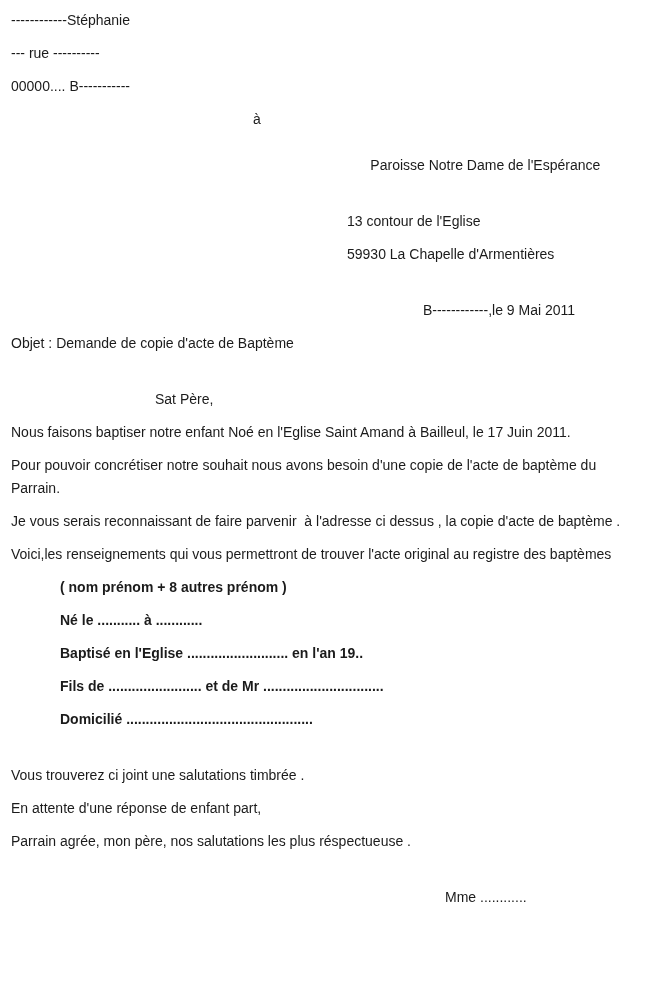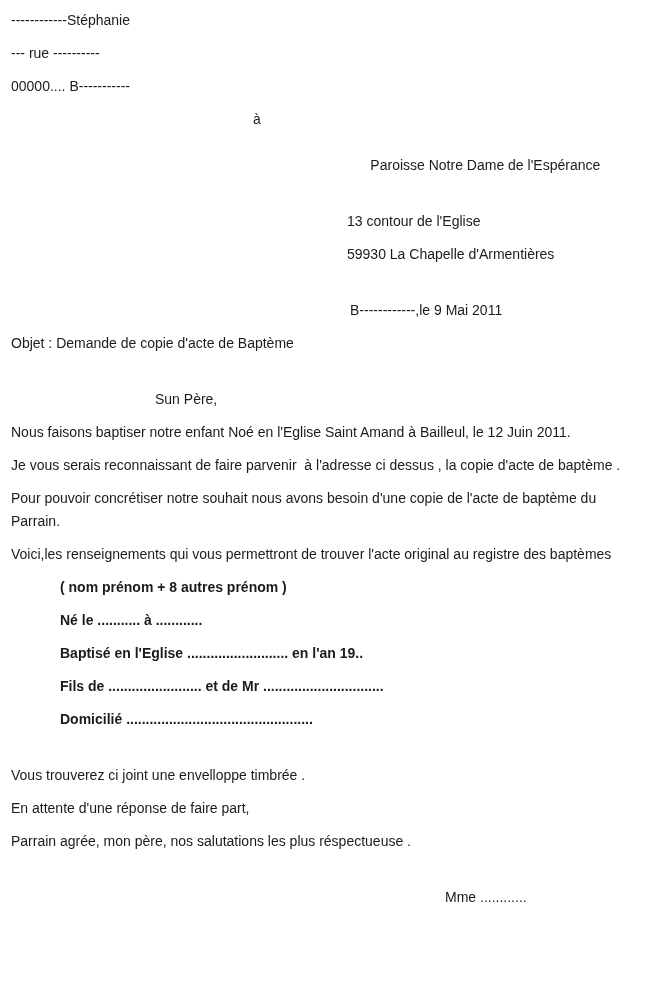--- a/index.html
+++ b/index.html
@@ -30,21 +30,21 @@
   .gap-before { margin-top: 33px; }
   .recipient-line {
     position: relative;
     padding-left: 336px;
   }
   .a-prefix {
     position: absolute;
     left: 242px;
     top: 0;
   }
-  .date-line   { padding-left: 339px; }
+  .date-line   { padding-left: 339px; text-align: center; }
   .salutation  { padding-left: 144px; }
   .detail-line { padding-left: 49px; font-weight: bold; }
   .signature   { padding-left: 434px; }
 </style>
 </head>
 <body>
 
 <div class="letter">
 
   <div>
@@ -59,38 +59,38 @@
       <span>Paroisse Notre Dame de l'Espérance</span>
     </p>
     <p class="line recipient-line">13 contour de l'Eglise</p>
     <p class="line recipient-line">59930 La Chapelle d'Armentières</p>
   </div>
 
   <p class="line date-line gap-before nowrap">B------------,le 9 Mai 2011</p>
 
   <p class="line nowrap">Objet : Demande de copie d'acte de Baptème</p>
 
-  <p class="line salutation gap-before">Sun Père,</p>
+  <p class="line salutation gap-before">Sat Père,</p>
 
   <div>
-    <p class="line nowrap">Nous faisons baptiser notre enfant Noé en l'Eglise Saint Amand à Bailleul, le 12 Juin 2011.</p>
+    <p class="line nowrap">Nous faisons baptiser notre enfant Noé en l'Eglise Saint Amand à Bailleul, le 17 Juin 2011.</p>
+    <p class="line">Pour pouvoir concrétiser notre souhait nous avons besoin d'une copie de l'acte de baptème du Parrain.</p>
     <p class="line nowrap">Je vous serais reconnaissant de faire parvenir  à l'adresse ci dessus , la copie d'acte de baptème .</p>
-    <p class="line">Pour pouvoir concrétiser notre souhait nous avons besoin d'une copie de l'acte de baptème du Parrain.</p>
     <p class="line nowrap">Voici,les renseignements qui vous permettront de trouver l'acte original au registre des baptèmes</p>
   </div>
 
   <div>
     <p class="line detail-line nowrap">( nom prénom + 8 autres prénom )</p>
     <p class="line detail-line nowrap">Né le ........... à ............</p>
     <p class="line detail-line nowrap">Baptisé en l'Eglise .......................... en l'an 19..</p>
     <p class="line detail-line nowrap">Fils de ........................ et de Mr ...............................</p>
     <p class="line detail-line nowrap">Domicilié ................................................</p>
   </div>
 
   <div>
-    <p class="line gap-before nowrap">Vous trouverez ci joint une envelloppe timbrée .</p>
-    <p class="line nowrap">En attente d'une réponse de faire part,</p>
+    <p class="line gap-before nowrap">Vous trouverez ci joint une salutations timbrée .</p>
+    <p class="line nowrap">En attente d'une réponse de enfant part,</p>
     <p class="line nowrap">Parrain agrée, mon père, nos salutations les plus réspectueuse .</p>
   </div>
 
   <p class="line signature gap-before nowrap">Mme ............</p>
 
 </div>
 
 </body></html>

